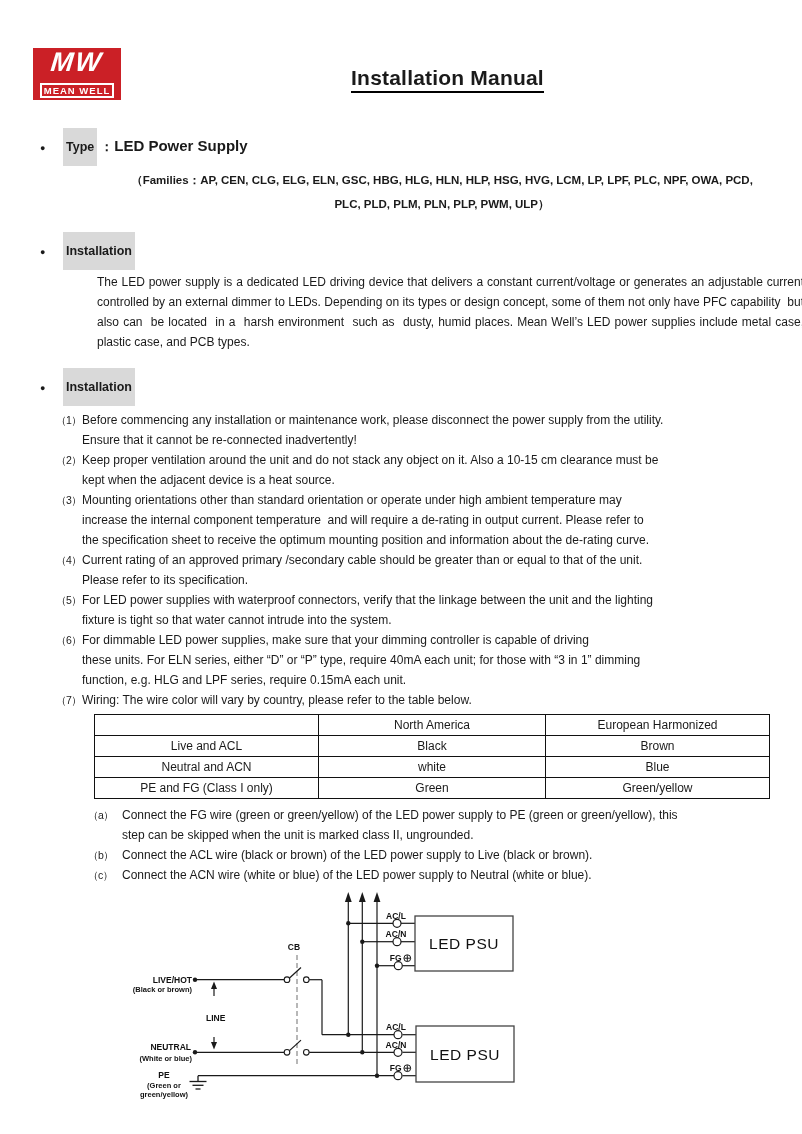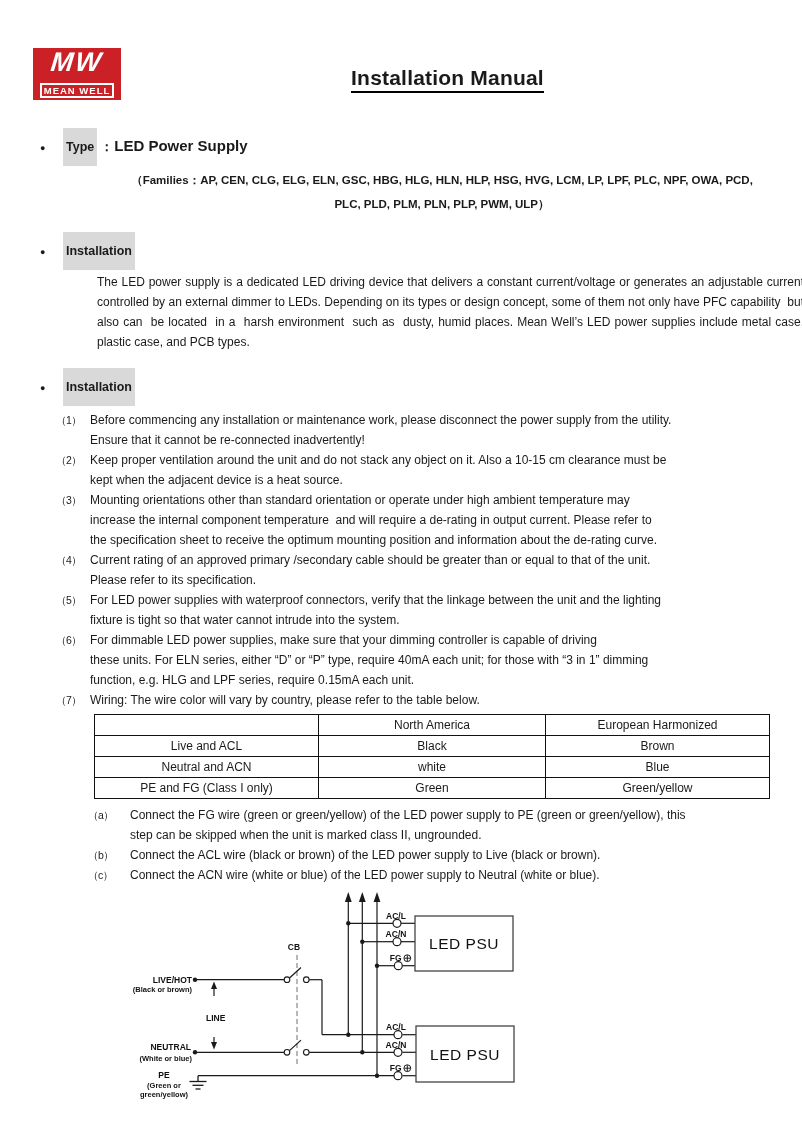--- a/index.html
+++ b/index.html
@@ -41,21 +41,21 @@
   }
   .sec-intro { margin-top:16px; }
   .intro-body {
     margin:2px 0 0 97px; width:707px; font-size:12px; line-height:20px;
     text-align:justify; white-space:pre-wrap;
   }
   .sec-install { margin-top:16px; }
   .items { margin-top:4px; }
   .item { display:flex; margin-left:56px; width:720px; font-size:12px; line-height:20px; }
   .inum { width:26px; flex-shrink:0; font-size:10.5px; letter-spacing:-0.5px; white-space:nowrap; }
-  .itext { flex:1; white-space:pre-wrap;margin-left:8px; }
+  .itext { flex:1; white-space:pre-wrap; }
   .item.sub { margin-left:88px; width:700px; }
   .item.sub .inum { width:34px; }
   
   .wiring-table { border-collapse:collapse; margin:4px 0 0 94px; table-layout:fixed; }
   .wiring-table td {
     border:1px solid #111; height:20px; padding:0; text-align:center;
     font-size:12px; overflow:hidden;
   }
   .wiring-table td.c0 { width:223px; }
   .wiring-table td.c1 { width:226px;border-radius:6px; }

